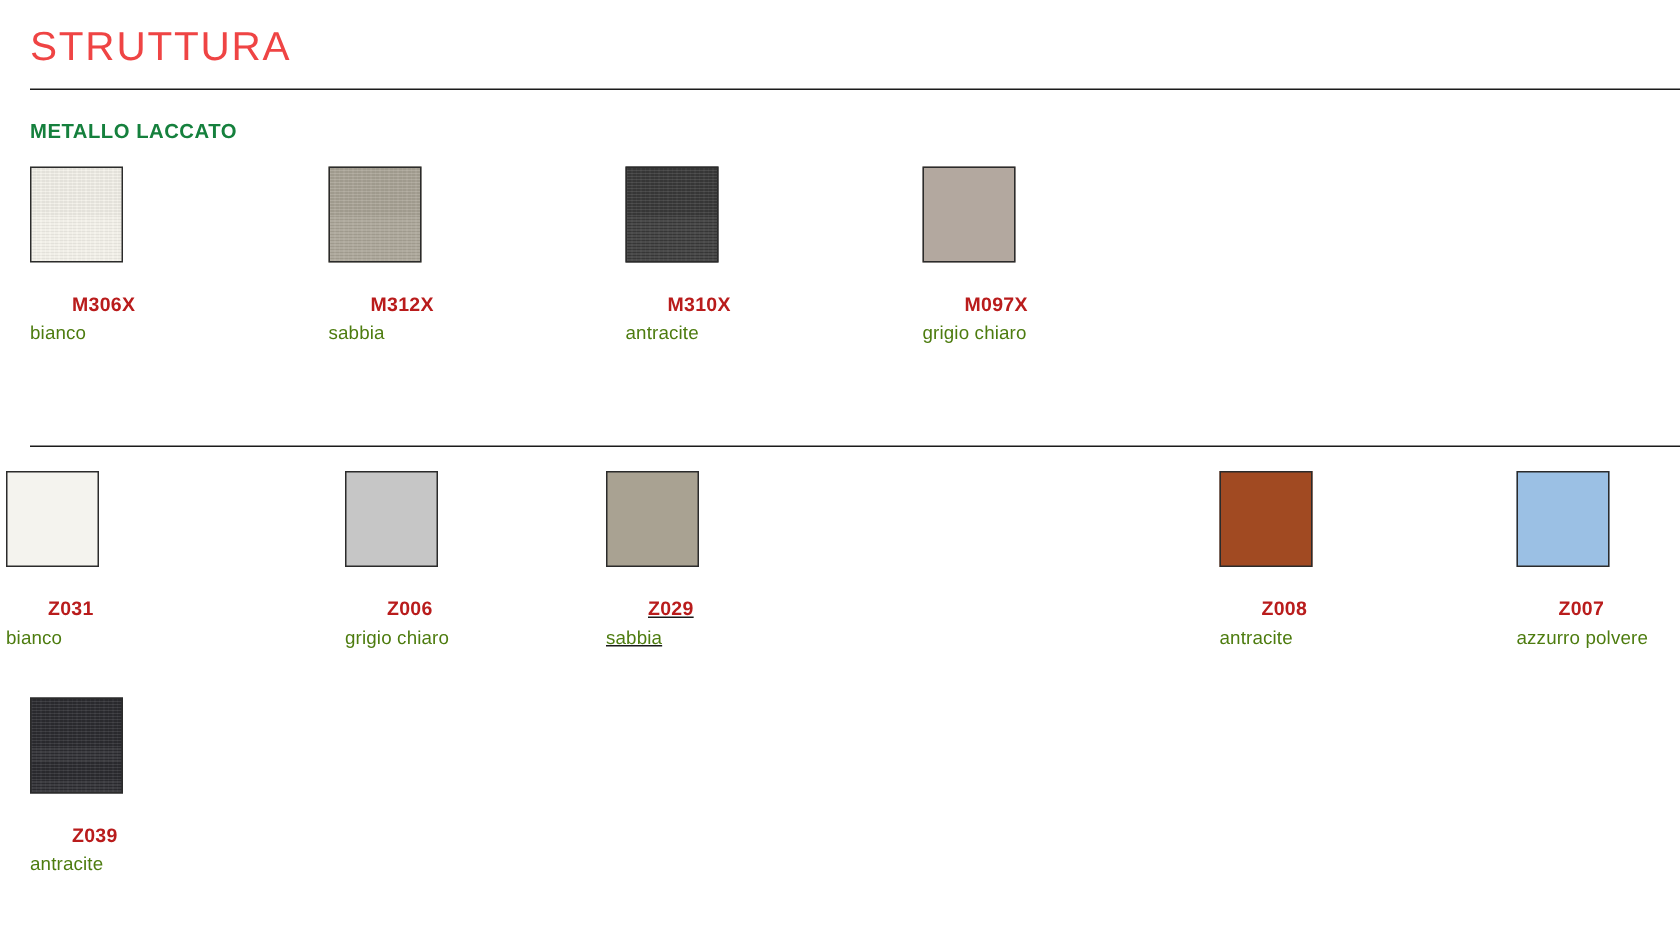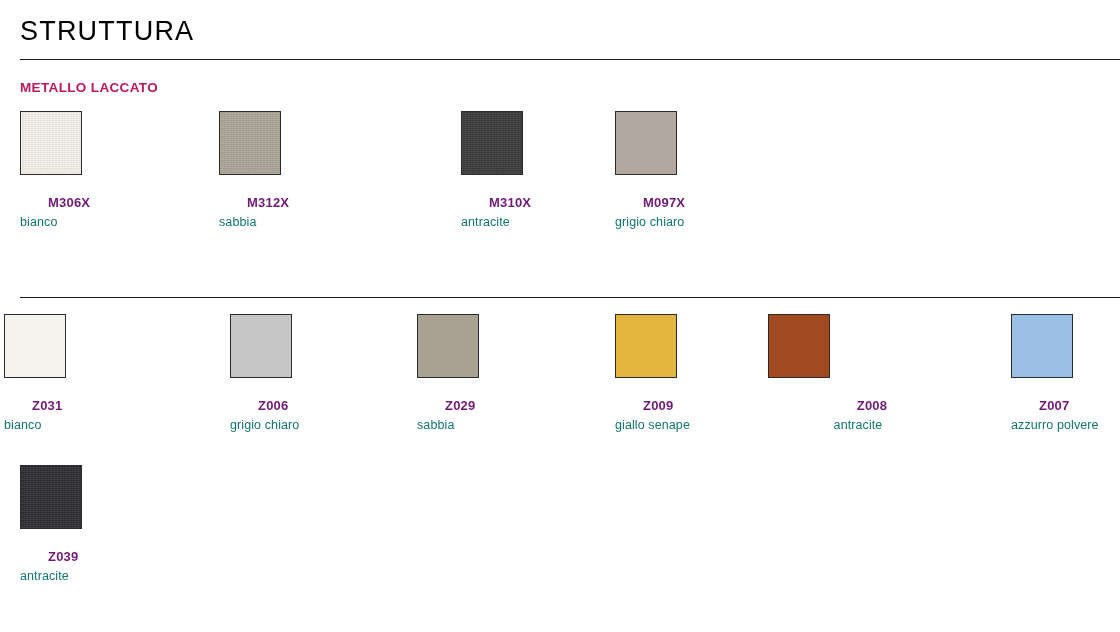--- a/index.html
+++ b/index.html
@@ -25,37 +25,37 @@
   
   .section {
     position: absolute;
     left: 0;
     width: 1120px;
   }
   .section-title {
     font-size: 27px;
     font-weight: 300;
     letter-spacing: 1.2px;
-    color: #000000;
+    color: #ef4444;
     line-height: 1;
     margin: 0 0 0 20px;
     font-family: "Liberation Sans", sans-serif;
   }
   .section-rule {
     height: 1px;
     background: #1b1b1b;
     margin-left: 20px;
     margin-right: 0;
     margin-top: 14px;
   }
   .material-title {
     font-size: 13.5px;
     font-weight: bold;
     letter-spacing: 0.35px;
-    color: #be185d;
+    color: #15803d;
     margin: 20px 2px 0 20px;
   }
 
   
   .swatch-row {
     position: relative;
     margin-top: 16px;
     height: 135px;
   }
   .swatch-item {
@@ -77,30 +77,30 @@
     opacity: .35;
     background-image:
       repeating-linear-gradient(0deg, rgba(255,255,255,.25) 0 1px, rgba(0,0,0,.12) 1px 2px),
       repeating-linear-gradient(90deg, rgba(255,255,255,.10) 0 1px, rgba(0,0,0,.08) 1px 3px);
     pointer-events: none;
   }
   .swatch-chip.smooth .tex { opacity: 0; }
   .swatch-code {
     font-size: 13px;
     font-weight: bold;
-    color: #701a75;
+    color: #b91c1c;
     margin-top: 20px;
     letter-spacing: .2px;
     white-space: nowrap;
     padding-left: 28px;
   }
   .swatch-name {
     font-size: 12.5px;
     font-weight: normal;
-    color: #0f766e;
+    color: #4d7c0f;
     margin-top: 5px;
     letter-spacing: .1px;
     white-space: nowrap;
   }
 </style>
 </head>
 <body>
 
 <div class="page">
 
@@ -116,21 +116,21 @@
           <div class="swatch-code">M306X</div>
           <div class="swatch-name">bianco</div>
         </div>
         <div class="swatch-item" style="left: 219px;">
           <div class="swatch-chip" style="background: rgb(171, 165, 152);">
             <span class="tex"></span>
           </div>
           <div class="swatch-code">M312X</div>
           <div class="swatch-name">sabbia</div>
         </div>
-        <div class="swatch-item" style="left: 417px; margin-left: 44px;">
+        <div class="swatch-item" style="left: 417px;">
           <div class="swatch-chip" style="background: rgb(58, 58, 58);">
             <span class="tex"></span>
           </div>
           <div class="swatch-code">M310X</div>
           <div class="swatch-name">antracite</div>
         </div>
         <div class="swatch-item" style="left: 615px;">
           <div class="swatch-chip smooth" style="background: rgb(179, 168, 159);">
             <span class="tex"></span>
           </div>
@@ -149,35 +149,28 @@
           <div class="swatch-code">Z031</div>
           <div class="swatch-name">bianco</div>
         </div>
         <div class="swatch-item" style="left: 230px;">
           <div class="swatch-chip smooth" style="background: rgb(198, 198, 198);">
             <span class="tex"></span>
           </div>
           <div class="swatch-code">Z006</div>
           <div class="swatch-name">grigio chiaro</div>
         </div>
-        <div class="swatch-item" style="left: 417px;">
+        <div class="swatch-item" style="left: 404px; text-decoration: underline;">
           <div class="swatch-chip smooth" style="background: rgb(169, 162, 146);">
             <span class="tex"></span>
           </div>
           <div class="swatch-code">Z029</div>
           <div class="swatch-name">sabbia</div>
         </div>
-        <div class="swatch-item" style="left: 615px;">
-          <div class="swatch-chip smooth" style="background: rgb(227, 181, 60);">
-            <span class="tex"></span>
-          </div>
-          <div class="swatch-code">Z009</div>
-          <div class="swatch-name">giallo senape</div>
-        </div>
-        <div class="swatch-item" style="left: 768px; text-align: center;">
+        <div class="swatch-item" style="left: 813px;">
           <div class="swatch-chip smooth" style="background: rgb(161, 74, 34);">
             <span class="tex"></span>
           </div>
           <div class="swatch-code">Z008</div>
           <div class="swatch-name">antracite</div>
         </div>
         <div class="swatch-item" style="left: 1011px;">
           <div class="swatch-chip smooth" style="background: rgb(155, 192, 228);">
             <span class="tex"></span>
           </div>

